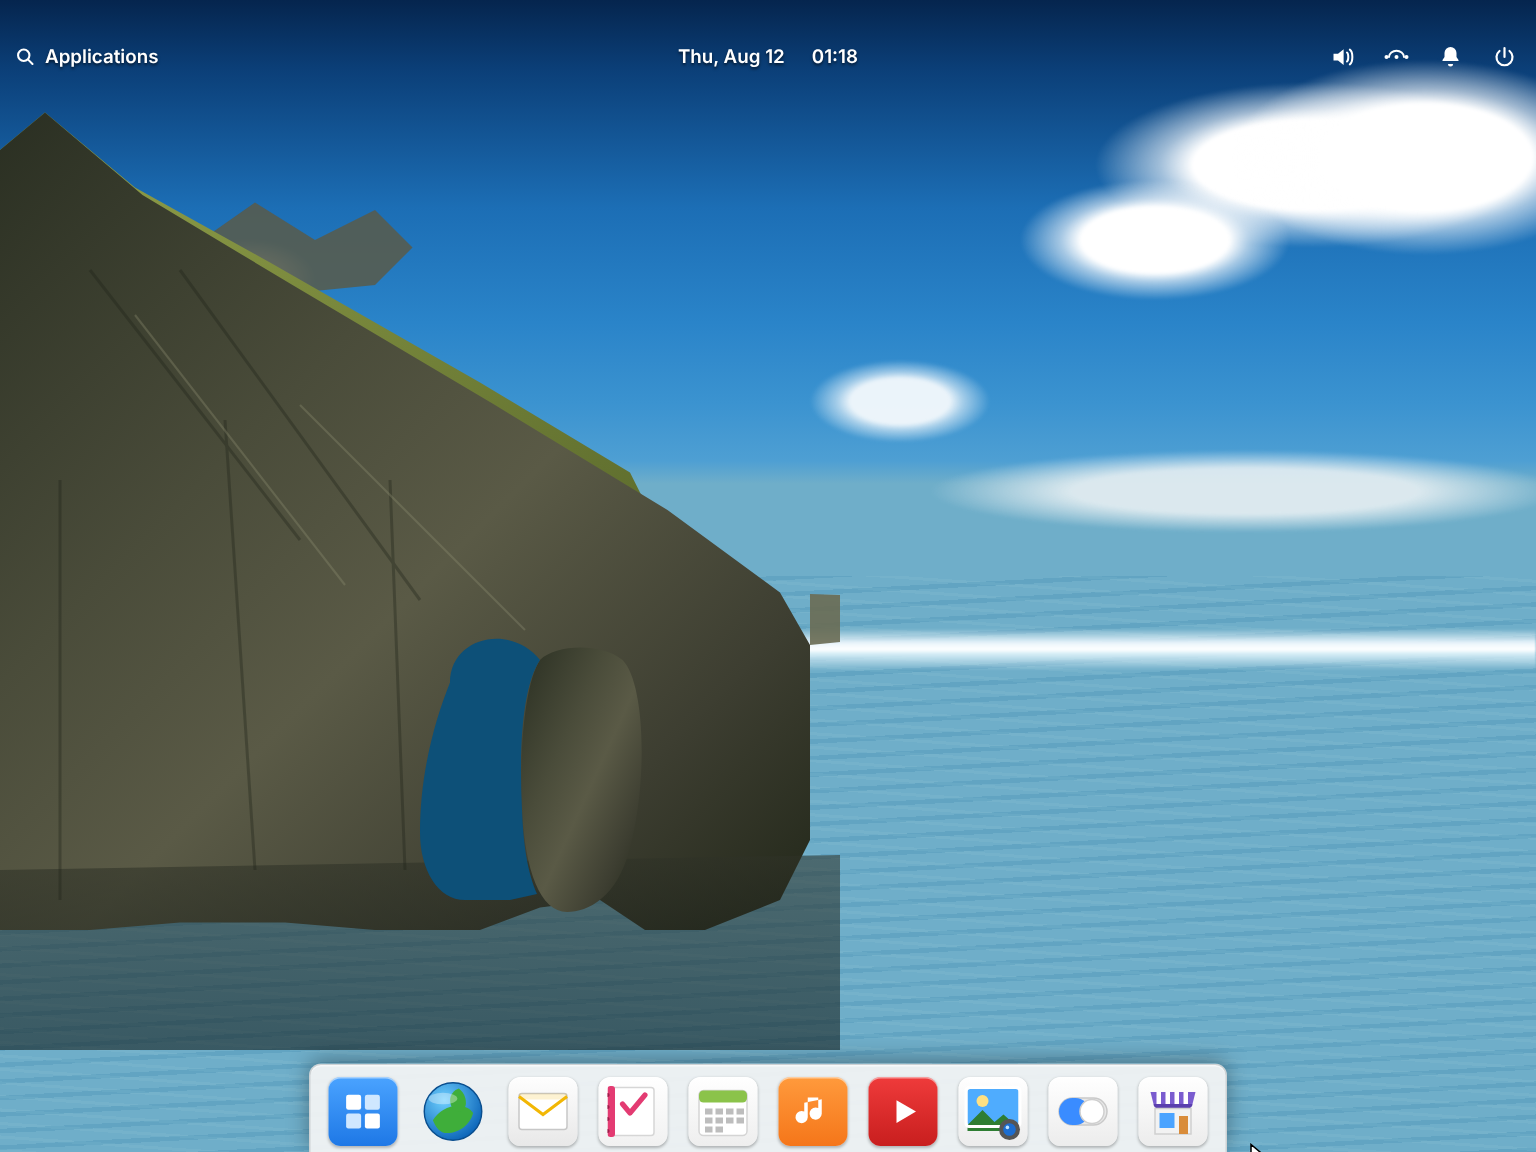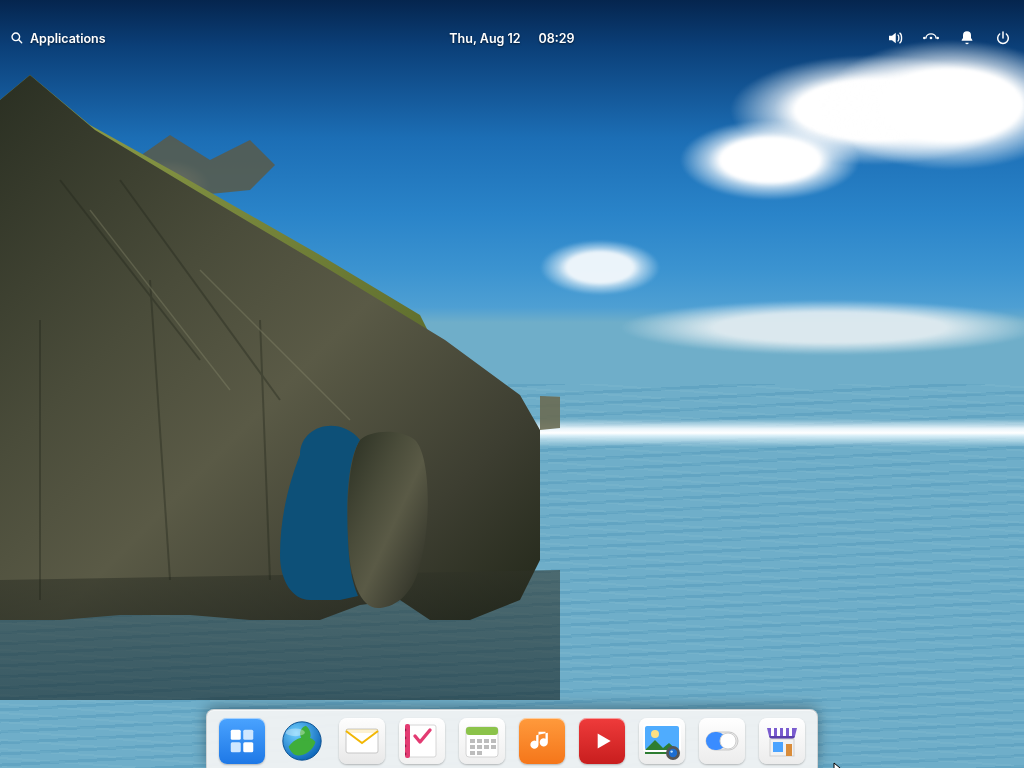--- a/index.html
+++ b/index.html
@@ -158,21 +158,21 @@
           <circle cx="10" cy="10" r="6.5"></circle>
             <path d="M20 20l-5-5"></path>
         </svg>
       </span>
       <span>Applications</span>
     </div>
   </div>
 
   <div class="panel-center">
     <span class="panel-item">Thu, Aug 12</span>
-    <span class="panel-item">08:29</span>
+    <span class="panel-item">01:18</span>
   </div>
 
   <div class="panel-right">
     <div class="ind">
       <span>
         <svg width="18" height="18" viewBox="0 0 24 24" fill="#fff">
           <path d="M4 9v6h4l5 4V5L8 9H4z"></path>
           <path d="M16 8c1.5 1 1.5 7 0 8" fill="none" stroke="#fff" stroke-width="1.8" stroke-linecap="round"></path>
           <path d="M18.5 5.5c3 2 3 11 0 13" fill="none" stroke="#fff" stroke-width="1.8" stroke-linecap="round"></path>
         </svg>

